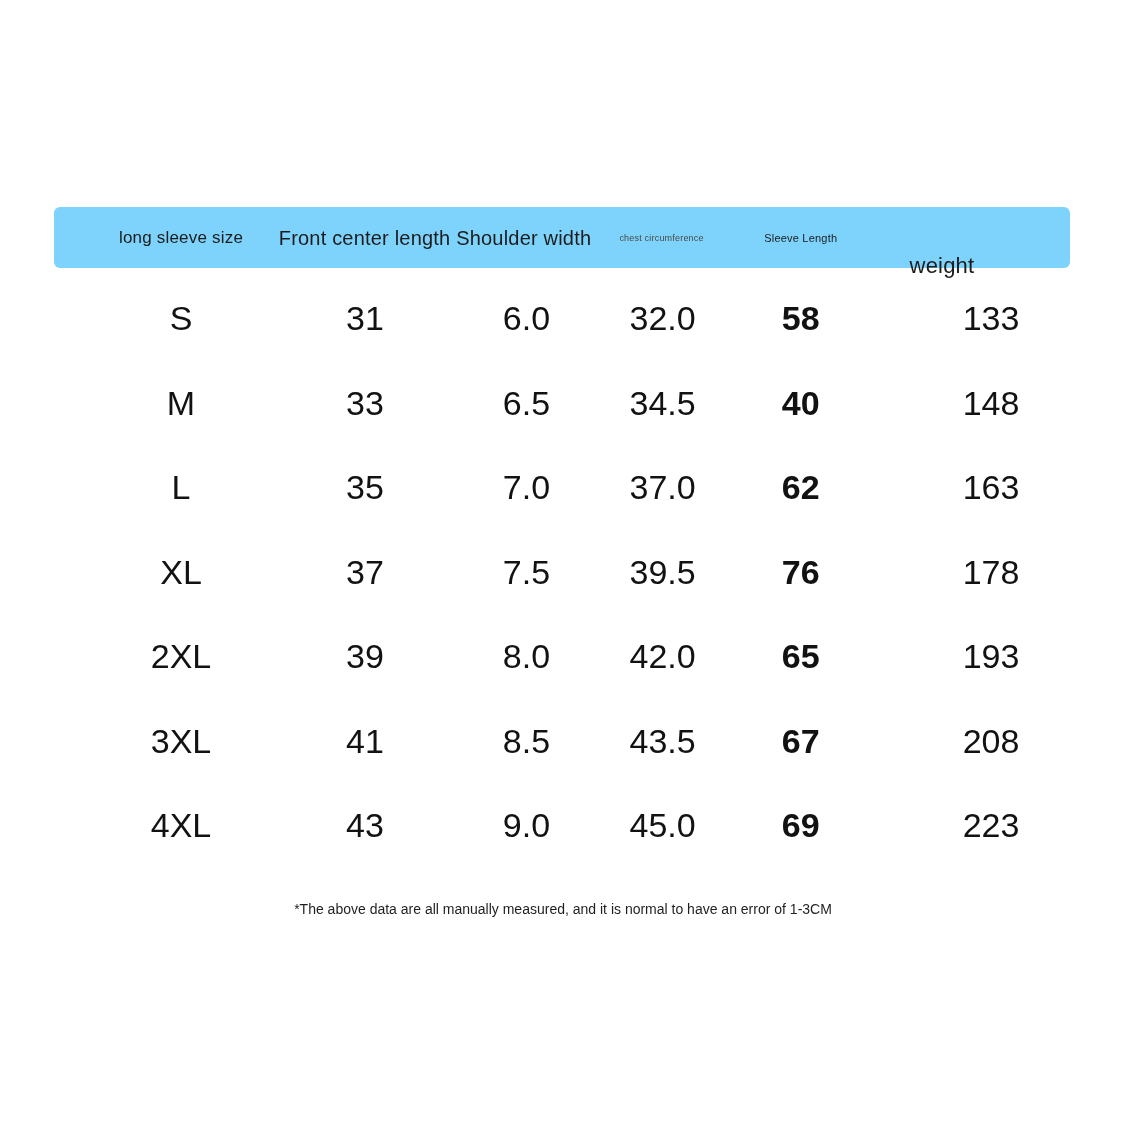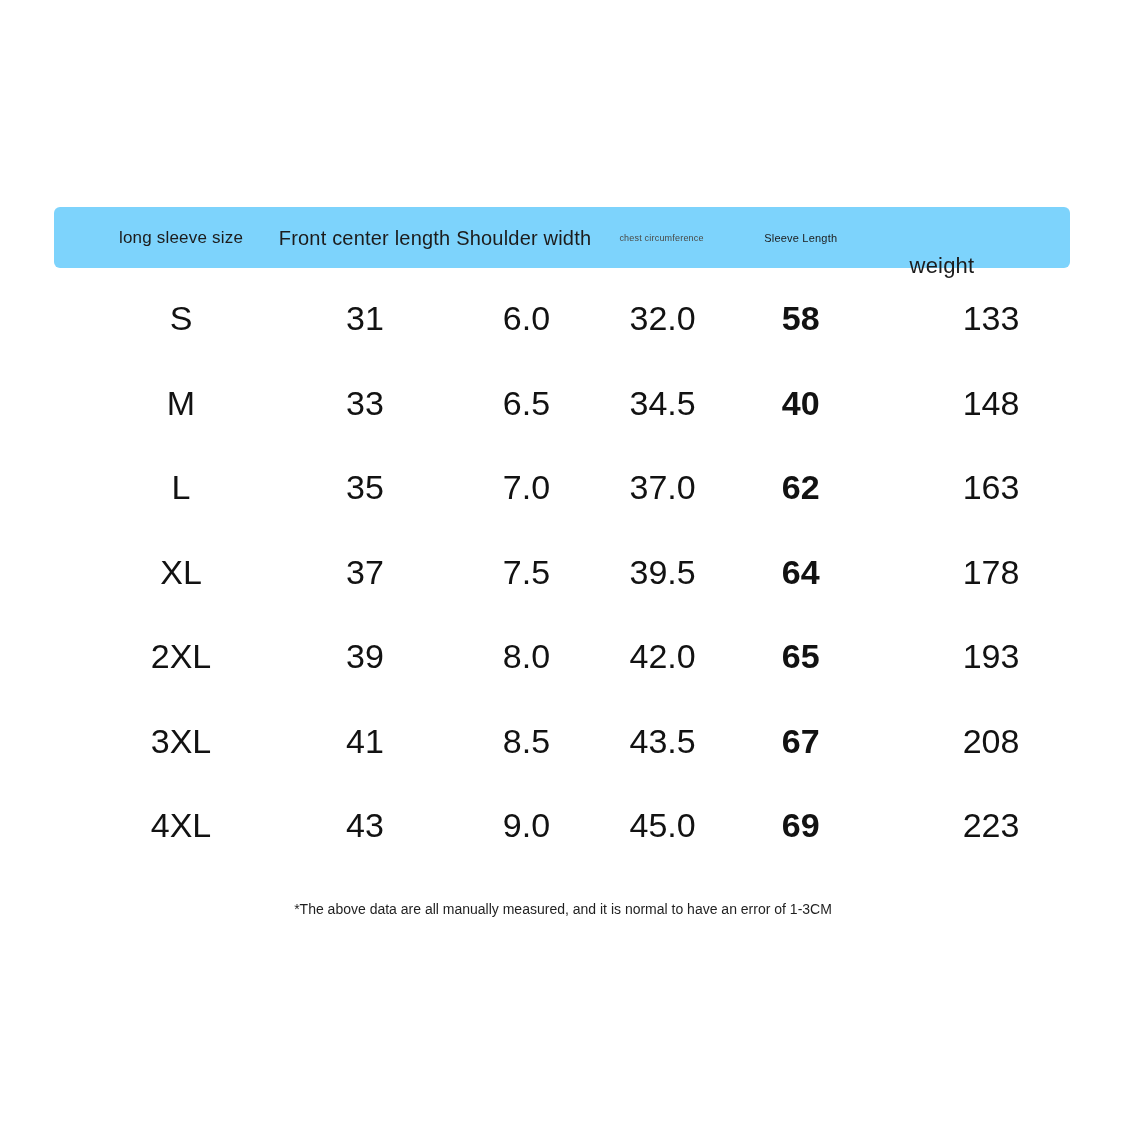--- a/index.html
+++ b/index.html
@@ -117,21 +117,21 @@
       <span class="cell c4">37.0</span>
       <span class="cell c5">62</span>
       <span class="cell c6">163</span>
     </div>
 
     <div class="row">
       <span class="cell c1">XL</span>
       <span class="cell c2">37</span>
       <span class="cell c3">7.5</span>
       <span class="cell c4">39.5</span>
-      <span class="cell c5">64</span>
+      <span class="cell c5">76</span>
       <span class="cell c6">178</span>
     </div>
 
     <div class="row">
       <span class="cell c1">2XL</span>
       <span class="cell c2">39</span>
       <span class="cell c3">8.0</span>
       <span class="cell c4">42.0</span>
       <span class="cell c5">65</span>
       <span class="cell c6">193</span>

